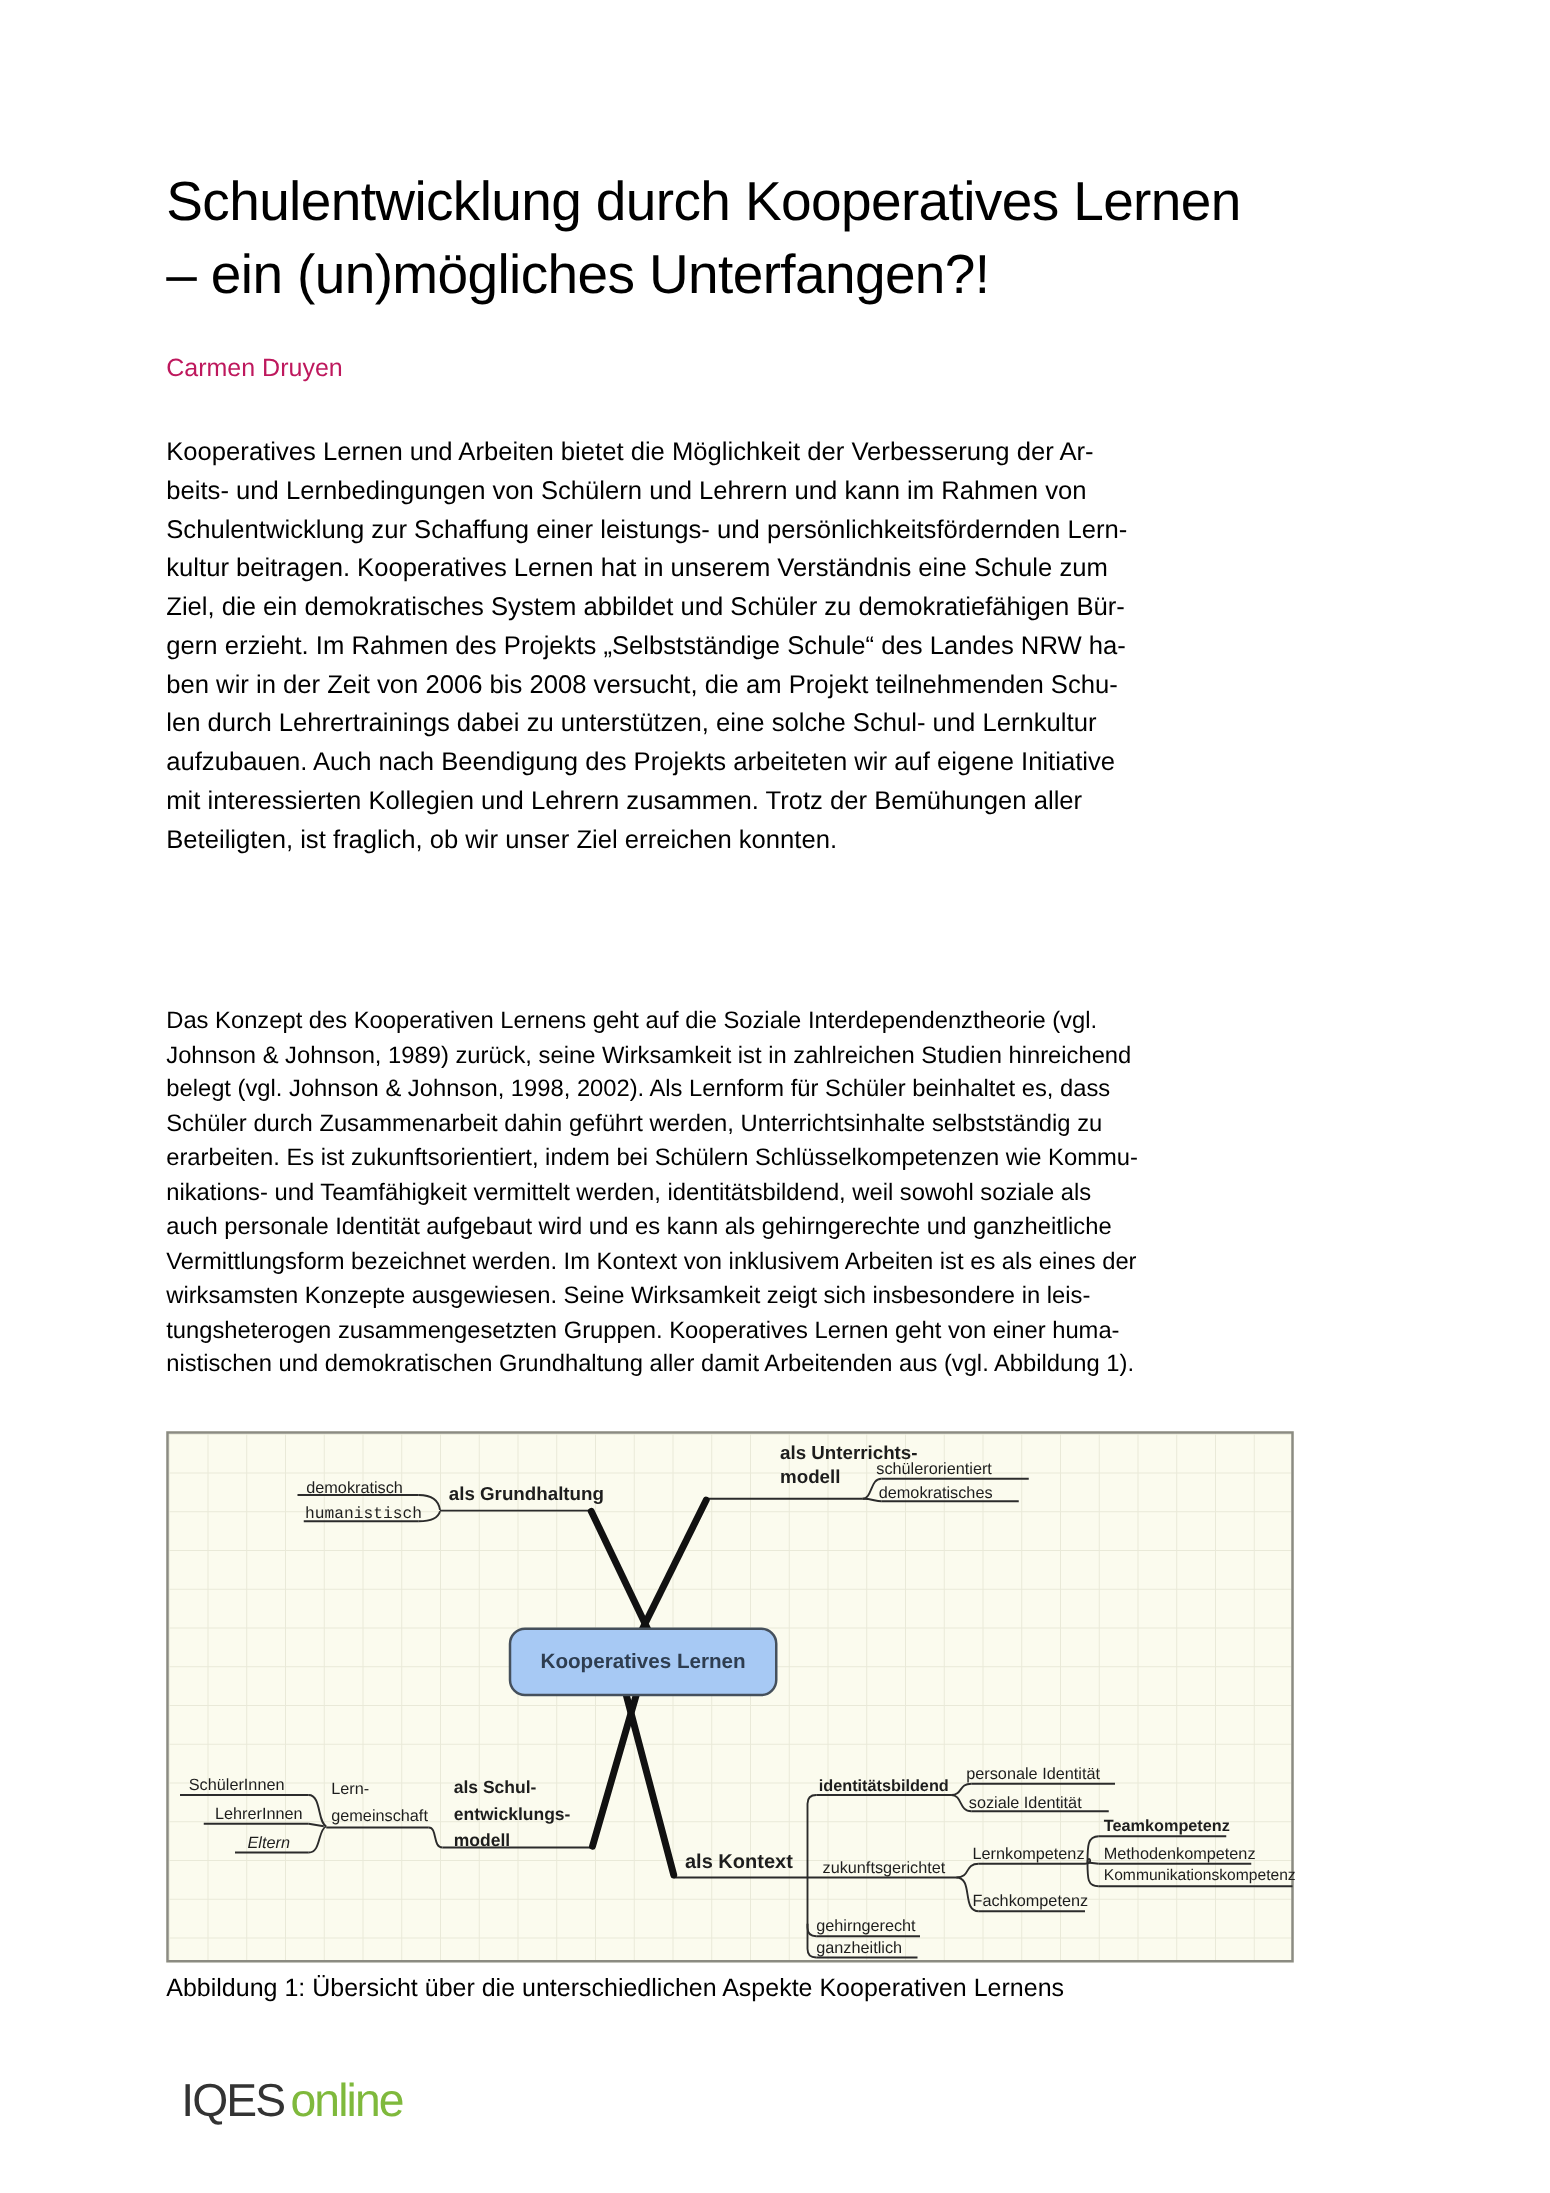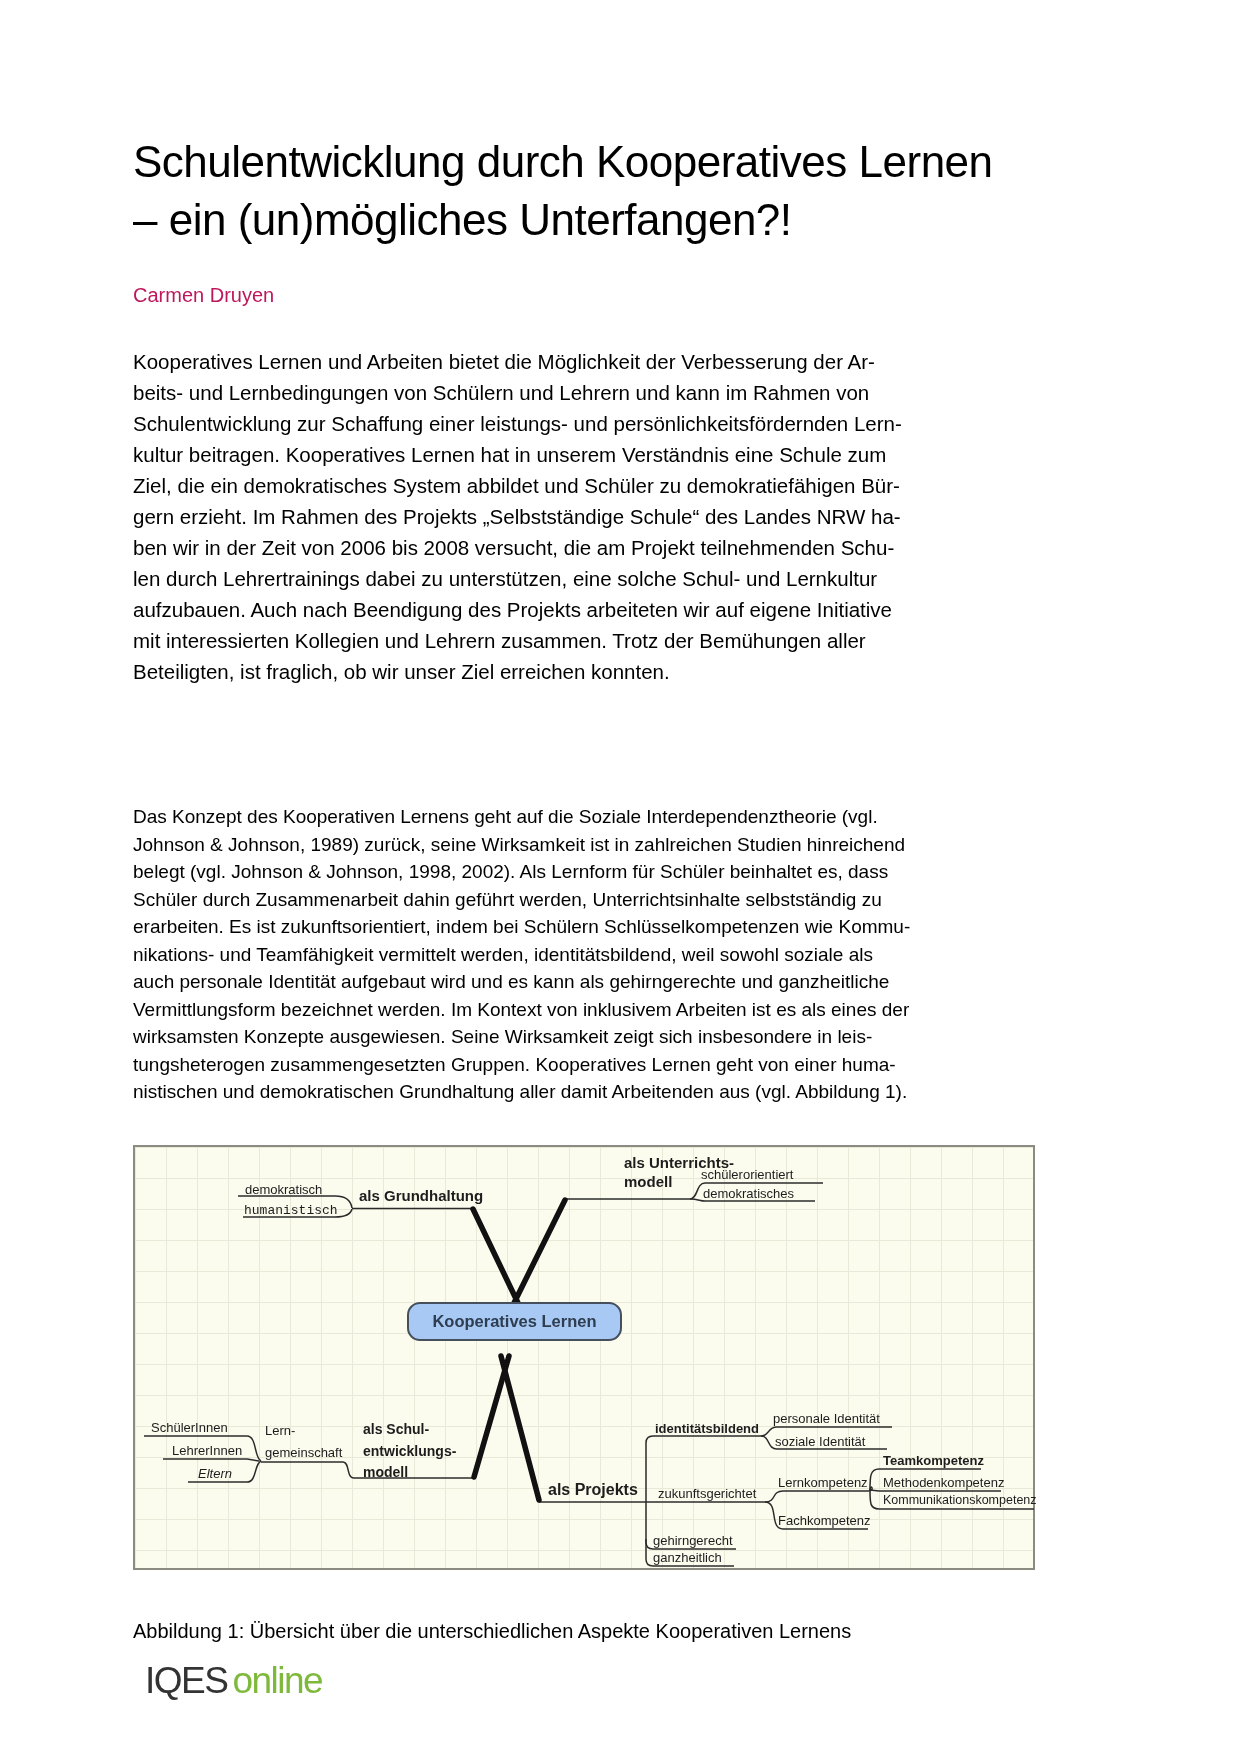--- a/index.html
+++ b/index.html
@@ -60,27 +60,27 @@
   .lbl-soziale { left:640px; top:287px; }
   .lbl-teamkompetenz { left:748px; top:306px; }
   .lbl-methodenkompetenz { left:748px; top:328px; }
   .lbl-kommunikation { left:748px; top:346px; font-size:12.5px; }
   .lbl-lernkompetenz { left:643px; top:328px; }
   .lbl-fachkompetenz { left:643px; top:366px; }
   .lbl-zukunftsgerichtet { left:523px; top:339px; }
   .lbl-gehirngerecht { left:518px; top:386px; }
   .lbl-ganzheitlich { left:518px; top:403px; }
   .root-node {
-    position:absolute; left:272px; top:155px; width:215px; height:39px;
+    position:absolute; left:272px; top:155px; width:215px; height:55px;
     background:#a7c9f4; border:2px solid #45505c; border-radius:13px;
     display:flex; align-items:center; justify-content:center;
     font-size:16.5px; font-weight:700; color:#2e3d50;
   }
   .caption {
-    position:absolute; left:133px; top:1580px; width:1000px; font-size:20px; color:#000;margin-top:40px;
+    position:absolute; left:133px; top:1580px; width:1000px; font-size:20px; color:#000;
   }
   .footer-logo {
     position:absolute; left:145px; top:1660px; font-size:37px; letter-spacing:-1.5px;
   }
   .logo-dark { color:#333333; font-weight:400; }
   .logo-green { font-weight:400; margin-left:5px; }
 </style>
 </head>
 <body>
 
@@ -185,21 +185,21 @@
 
     <div class="mm-label mm-bold lbl-schulentwicklung">als Schul-
 entwicklungs-
 modell</div>
     <div class="mm-label lbl-lerngemeinschaft">Lern-
 gemeinschaft</div>
     <div class="mm-label lbl-schuelerinnen">SchülerInnen</div>
     <div class="mm-label lbl-lehrerinnen">LehrerInnen</div>
     <div class="mm-label lbl-eltern">Eltern</div>
 
-    <div class="mm-label mm-bold lbl-lernform">als Projekts</div>
+    <div class="mm-label mm-bold lbl-lernform">als Kontext</div>
     <div class="mm-label mm-semi lbl-identitaetsbildend">identitätsbildend</div>
     <div class="mm-label lbl-personale">personale Identität</div>
     <div class="mm-label lbl-soziale">soziale Identität</div>
     <div class="mm-label lbl-zukunftsgerichtet">zukunftsgerichtet</div>
     <div class="mm-label lbl-lernkompetenz">Lernkompetenz</div>
     <div class="mm-label mm-bold lbl-teamkompetenz">Teamkompetenz</div>
     <div class="mm-label lbl-methodenkompetenz">Methodenkompetenz</div>
     <div class="mm-label lbl-kommunikation">Kommunikationskompetenz</div>
     <div class="mm-label lbl-fachkompetenz">Fachkompetenz</div>
     <div class="mm-label lbl-gehirngerecht">gehirngerecht</div>

